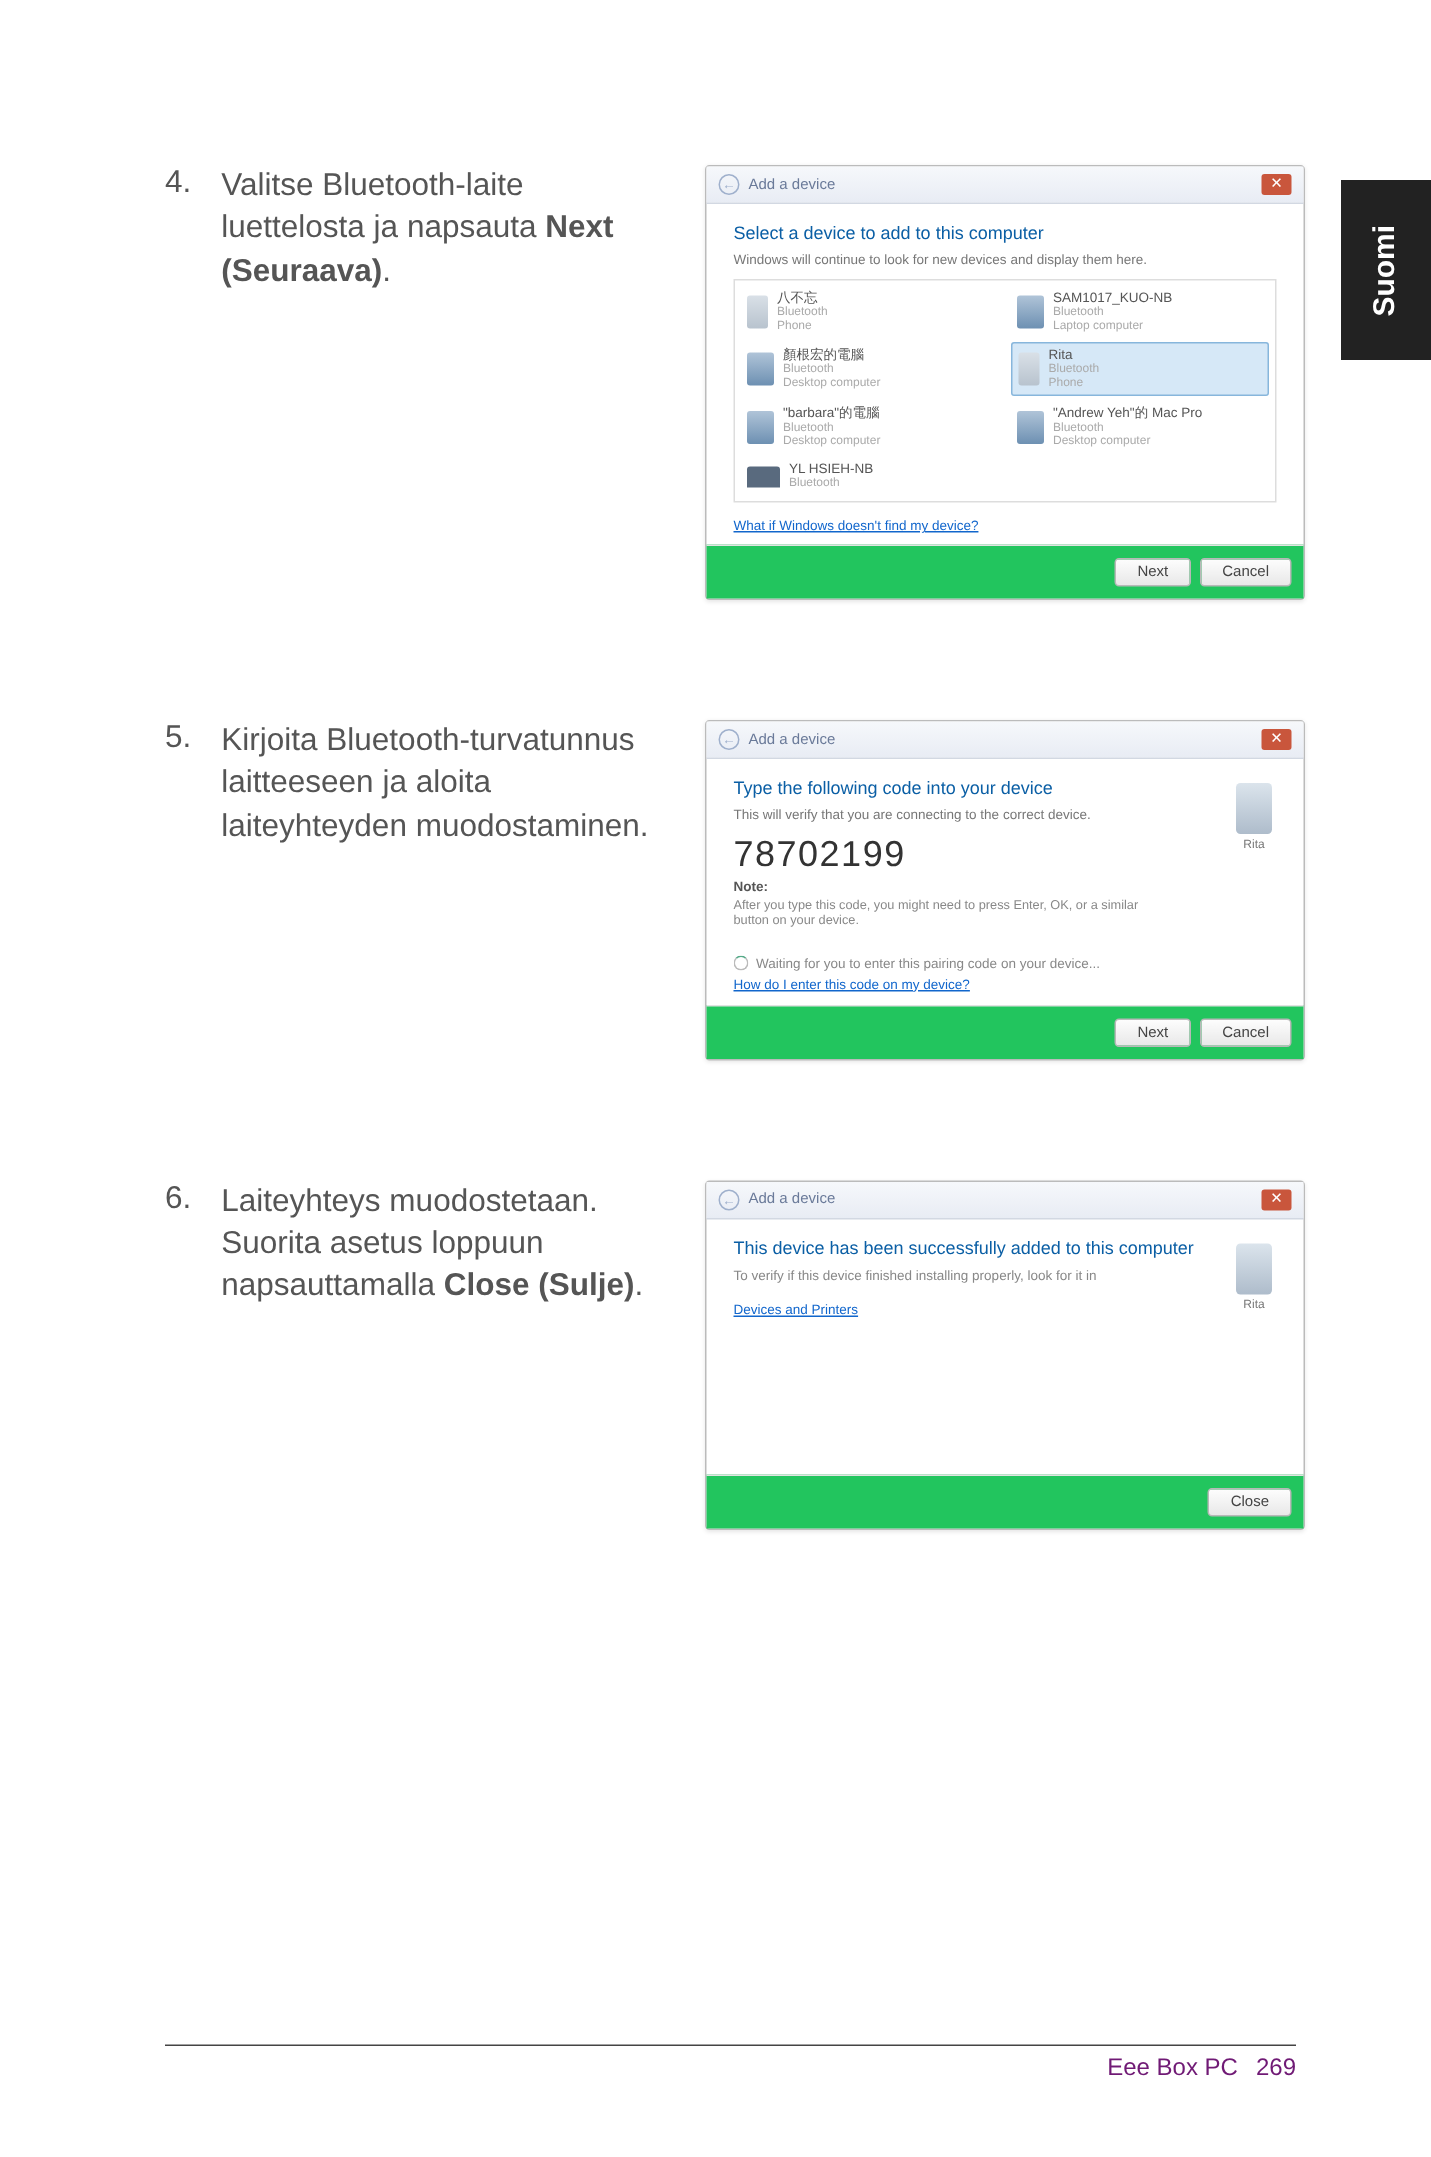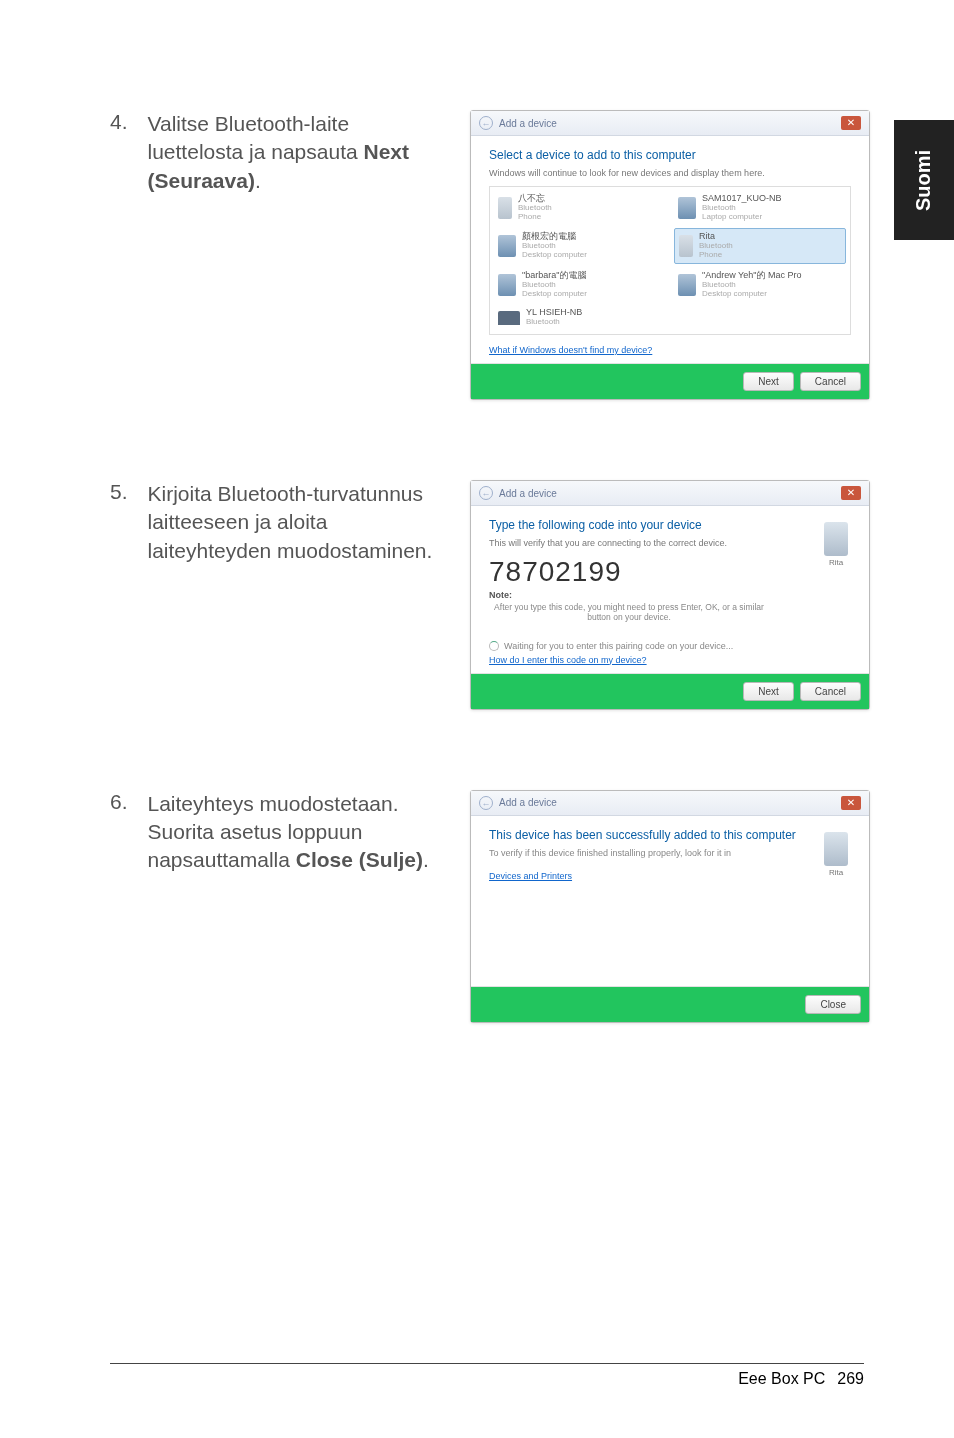--- a/index.html
+++ b/index.html
@@ -169,27 +169,27 @@
   .dlg-btn {
     border: 1px solid #b8b8b8;
     background: linear-gradient(#fdfdfd, #e8e8e8);
     border-radius: 3px;
     padding: 3px 14px;
     font-size: 10px;
     color: #444;
   }
 
   .code-num {
-    font-size: 28px;
+    font-size: 24px;
     color: #333;
     letter-spacing: 1px;
     margin: 4px 0 2px;
   }
   .note-lbl { color: #555; font-size: 9px; font-weight: bold; }
-  .note-txt { color: #888; font-size: 8.5px; line-height: 1.2; margin-top: 2px; margin-bottom: 14px; max-width: 280px; text-align: center; }
+  .note-txt { color: #888; font-size: 8.5px; line-height: 1.2; margin-top: 2px; margin-bottom: 14px; max-width: 280px; }
   .right-icon {
     float: right;
     width: 30px;
     display: flex;
     flex-direction: column;
     align-items: center;
     gap: 2px;
     margin-top: 4px;
   }
   .right-icon .di {
@@ -219,21 +219,21 @@
   .footer-line {
     position: absolute;
     bottom: 50px;
     left: 110px;
     right: 90px;
     border-top: 1px solid #444;
     padding-top: 6px;
     display: flex;
     justify-content: flex-end;
     font-size: 16px;
-    color: #000000;
+    color: #701a75;
     gap: 12px;
   }
 </style>
 </head>
 <body>
 
 <div class="side-tab">
   <span>Suomi</span>
 </div>
 

